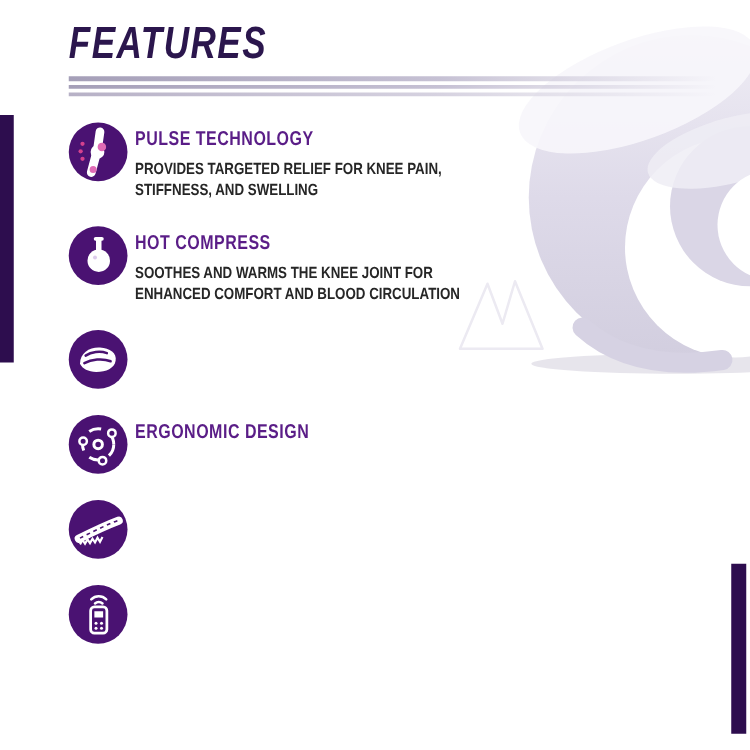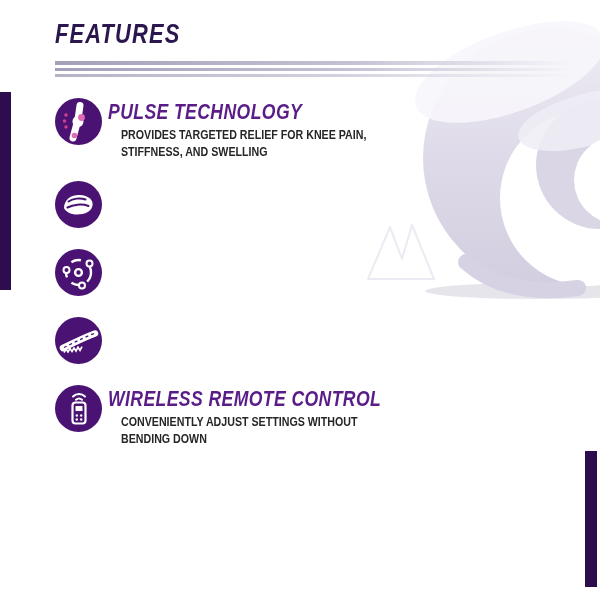--- a/index.html
+++ b/index.html
@@ -15,21 +15,21 @@
   
   .left-bar  { position:absolute; left:0;    top:92px;  width:11px; height:198px; background:var(--bar-color,#2d0d4e); z-index:4; }
   .right-bar { position:absolute; left:585px; top:451px; width:12px; height:136px; background:var(--bar-color,#2d0d4e); z-index:4; }
 
   
   .product { position:absolute; top:0; right:0; width:250px; height:310px; z-index:1; }
 
   
   header { position:absolute; left:55px; top:10px; width:545px; z-index:2; }
   h1 {
-    margin:0; font-size:28px; line-height:48px;
+    margin:0; font-size:36px; line-height:48px;
     font-style:italic; font-weight:bold;
     letter-spacing:1.5px;
     color:var(--title-color,#2b164d);
   }
   .condT { display:inline-block; transform:scaleX(0.78); transform-origin:0 50%; white-space:pre; }
   .rules { margin-top:3px; width:540px; }
   .rule { height:3px; margin-bottom:3px;
           background:linear-gradient(to right, #a59fb8, #c6c1d4 55%, rgba(255,255,255,0) 96%); }
   .rule.r1 { height:4px; }
   .rule.r3 { background:linear-gradient(to right, #b7b1c6, #d6d2e0 55%, rgba(255,255,255,0) 96%); }
@@ -39,27 +39,27 @@
   .row { display:flex; align-items:flex-start; margin-bottom:21px; }
   .badge {
     width:47px; height:47px; flex:0 0 47px;
     border-radius:50%;
     background:var(--icon-bg,#4a1272);
     overflow:hidden;
   }
   .badge svg { display:block; }
   .txt { margin-left:6px; padding-top:1px; }
   .ftitle {
-    margin:0; font-size:22px; line-height:25px;
-    font-style:italic; font-weight:bold;
+    margin:0; font-size:16px; line-height:25px;
+    font-weight:bold;
     letter-spacing:0.5px;
     color:var(--heading-color,#5a1d87);
   }
   .fdesc {
-    margin:2px 13px 0; font-size:13px; line-height:17px;
+    margin:2px 0 0; font-size:13px; line-height:17px;
     font-weight:bold;
     color:var(--text-color,#262626);
   }
   .cond  { display:inline-block; transform:scaleX(0.80); transform-origin:0 0; white-space:pre-wrap; }
   .cond2 { display:inline-block; transform:scaleX(0.82); transform-origin:0 0; white-space:pre-wrap; }
 </style>
 </head>
 <body>
 
 <div class="left-bar"></div>
@@ -110,20 +110,35 @@
         <circle cx="11" cy="29" r="1.7" fill="#d4418e"></circle>
       </svg>
     </div>
     <div class="txt">
       <h2 class="ftitle"><span class="cond">PULSE TECHNOLOGY</span></h2>
       <p class="fdesc"><span class="cond2">PROVIDES TARGETED RELIEF FOR KNEE PAIN,
 STIFFNESS, AND SWELLING</span></p>
     </div>
   </div>
 
+  <div class="row">
+    <div class="badge">
+      <svg width="47" height="47" viewBox="0 0 47 47">
+        <rect x="20" y="8.5" width="8" height="3" rx="1.5" fill="#fff"></rect>
+        <rect x="21.8" y="11" width="4.4" height="11" fill="#fff"></rect>
+        <circle cx="24" cy="27.5" r="9" fill="#fff"></circle>
+        <circle cx="21" cy="25" r="1.6" fill="#dccbeb"></circle>
+      </svg>
+    </div>
+    <div class="txt">
+      <h2 class="ftitle"><span class="cond">HOT COMPRESS</span></h2>
+      <p class="fdesc"><span class="cond2">SOOTHES AND WARMS THE KNEE JOINT FOR
+ENHANCED COMFORT AND BLOOD CIRCULATION</span></p>
+    </div>
+  </div>
 
   <div class="row">
     <div class="badge">
       <svg width="47" height="47" viewBox="0 0 47 47">
         <path d="M9 27 C9 18 17 13.5 25 14 C33 14.5 38.5 18.5 37.5 24.5 C36.5 30.5 30 33.5 22 33.5 C15.5 33.5 11 31 9 27 Z" fill="#fff"></path>
         <path d="M13.5 20.5 C18 17.5 25 16.5 30.5 18.5" stroke="#4a1272" stroke-width="2" fill="none" stroke-linecap="round"></path>
         <path d="M12.5 26.5 C18 23.5 27 22.5 33.5 25" stroke="#4a1272" stroke-width="2" fill="none" stroke-linecap="round"></path>
       </svg>
     </div>
   </div>
@@ -132,20 +147,21 @@
     <div class="badge">
       <svg width="47" height="47" viewBox="0 0 47 47">
         <circle cx="23.5" cy="23.5" r="12.5" fill="none" stroke="#fff" stroke-width="2.4" stroke-dasharray="10 7"></circle>
         <circle cx="23.5" cy="23.5" r="3.4" fill="none" stroke="#fff" stroke-width="2.4"></circle>
         <circle cx="34.5" cy="14.5" r="3" fill="#4a1272" stroke="#fff" stroke-width="2"></circle>
         <circle cx="11.5" cy="21" r="3" fill="#4a1272" stroke="#fff" stroke-width="2"></circle>
         <circle cx="27" cy="36.5" r="3" fill="#4a1272" stroke="#fff" stroke-width="2"></circle>
       </svg>
     </div>
     <div class="txt">
+      <h2 class="ftitle"><span class="cond">ERGONOMIC DESIGN</span></h2>
     </div>
   </div>
 
   <div class="row">
     <div class="badge">
       <svg width="47" height="47" viewBox="0 0 47 47">
         <path d="M8 31 C16 27 28 21 40 16.5" stroke="#fff" stroke-width="6.5" fill="none" stroke-linecap="round"></path>
         <path d="M9 30.5 C17 26.5 28 20.8 39 16.5" stroke="#4a1272" stroke-width="1.3" fill="none" stroke-dasharray="3 3"></path>
         <path d="M9 35.5 L11 32 L13 35 L15 31.5 L17 34.5 L19 31 L21 34 L23 30.2 L25 33.4 L27 29.6" stroke="#fff" stroke-width="1.7" fill="none"></path>
       </svg>
@@ -158,20 +174,15 @@
         <path d="M18 11.5 a8.5 8.5 0 0 1 12 0" stroke="#fff" stroke-width="2" fill="none" stroke-linecap="round"></path>
         <path d="M21 14.8 a4.5 4.5 0 0 1 6 0" stroke="#fff" stroke-width="2" fill="none" stroke-linecap="round"></path>
         <rect x="17.5" y="17.5" width="13" height="21" rx="3" fill="none" stroke="#fff" stroke-width="2.2"></rect>
         <rect x="20.5" y="21" width="7" height="5" fill="#fff"></rect>
         <circle cx="21.8" cy="30.5" r="1.2" fill="#fff"></circle>
         <circle cx="26.2" cy="30.5" r="1.2" fill="#fff"></circle>
         <circle cx="21.8" cy="34.5" r="1.2" fill="#fff"></circle>
         <circle cx="26.2" cy="34.5" r="1.2" fill="#fff"></circle>
       </svg>
     </div>
-    <div class="txt">
-      <h2 class="ftitle"><span class="cond">WIRELESS REMOTE CONTROL</span></h2>
-      <p class="fdesc"><span class="cond2">CONVENIENTLY ADJUST SETTINGS WITHOUT
-BENDING DOWN</span></p>
-    </div>
   </div>
 
 </main>
 
 </body></html>

